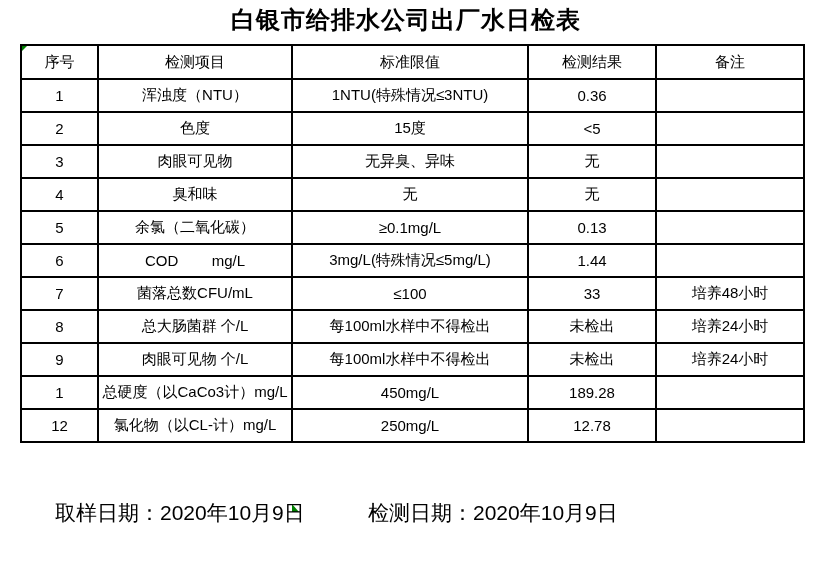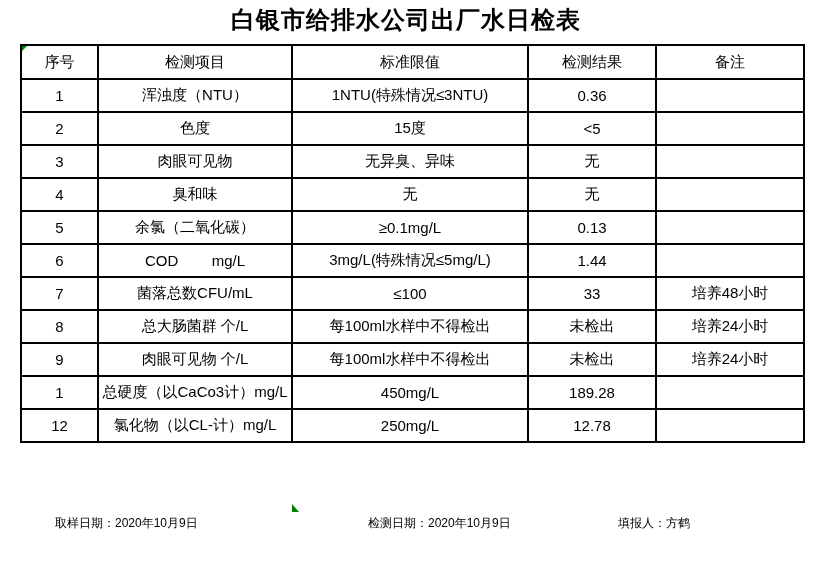--- a/index.html
+++ b/index.html
@@ -26,21 +26,21 @@
     position:absolute; background:#008000;
   }
   .marker.top-corner {
     left:21px; top:45px; width:7px; height:7px;
     clip-path:polygon(0 0, 100% 0, 0 100%);
   }
   .marker.bottom-corner {
     left:292px; top:504px; width:7px; height:8px;
     clip-path:polygon(0 0, 0 100%, 100% 100%);
   }
-  .footer-item { position:absolute; top:515px; font-size:12px; white-space:pre; }
+  .footer-item { position:absolute; top:499px; font-size:21px; white-space:pre; }
   .footer-item.sampling { left:55px; }
   .footer-item.testing  { left:368px; }
   .footer-item.reporter { left:618px; }
 </style>
 </head>
 <body>
 
 <div class="page">
 
   <div class="title">白银市给排水公司出厂水日检表</div>
@@ -141,15 +141,14 @@
         <td>氯化物（以CL-计）mg/L</td>
         <td>250mg/L</td>
         <td>12.78</td>
         <td></td>
       </tr>
     </tbody>
   </table>
 
   <div class="footer-item sampling"><span>取样日期：</span><span>2020年10月9日</span></div>
   <div class="footer-item testing"><span>检测日期：</span><span>2020年10月9日</span></div>
-  <div class="footer-item reporter"><span>填报人：</span><span>方鹤</span></div>
 
 </div>
 
 </body></html>

